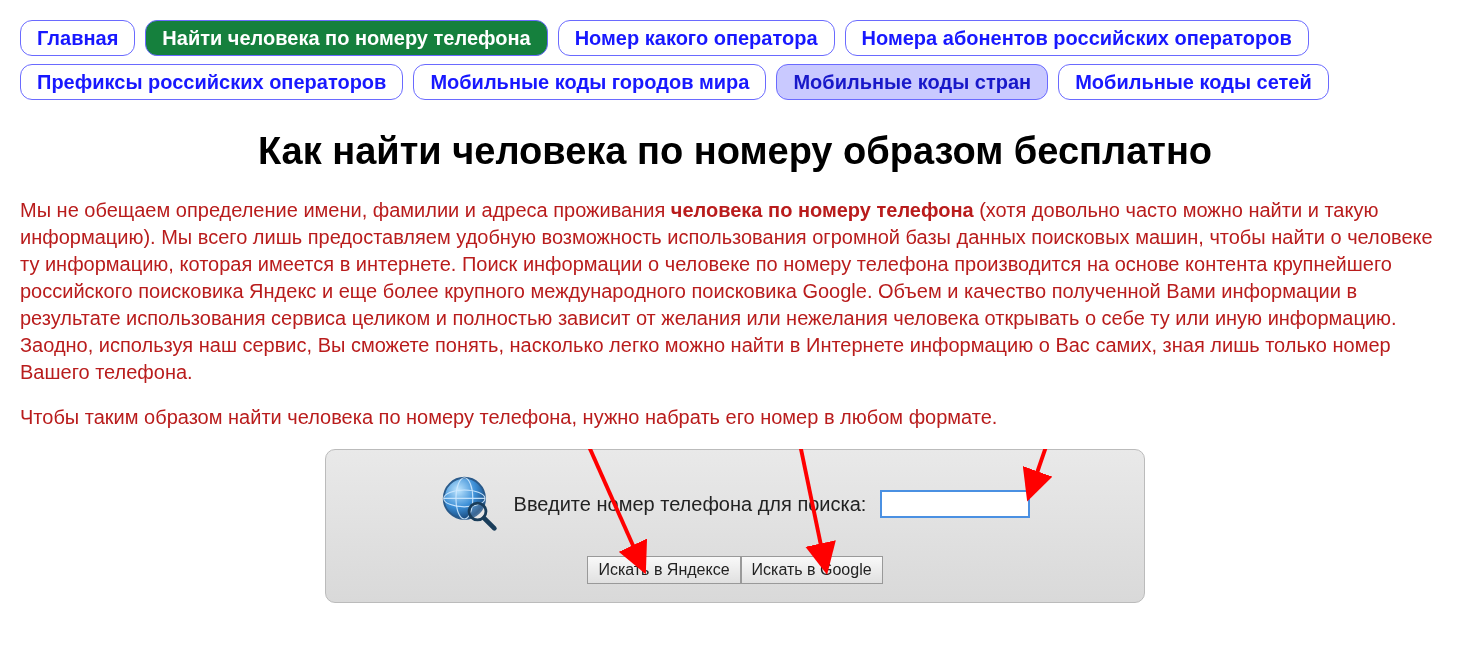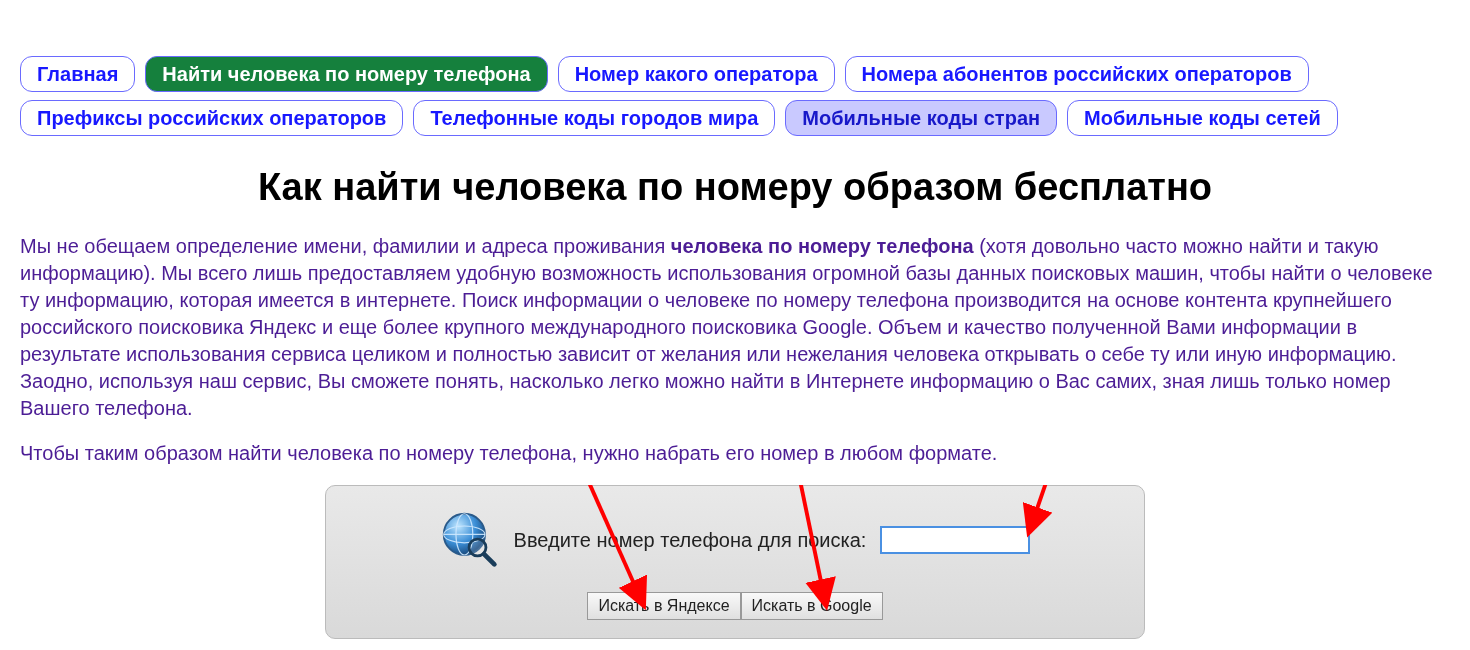--- a/index.html
+++ b/index.html
@@ -11,21 +11,20 @@
       background: #fff;
       color: #000;
     }
 
     
     .nav {
       display: flex;
       flex-wrap: wrap;
       gap: 8px 10px;
       margin-bottom: 20px;
-      margin-top: 36px;
     }
     .pill {
       display: inline-block;
       border: 1px solid #6a6aff;
       border-radius: 12px;
       padding: 4px 16px 4px;
       font-size: 20px;
       font-weight: bold;
       color: #1818ff;
       text-decoration: none;
@@ -48,21 +47,21 @@
       font-size: 38px;
       font-weight: bold;
       margin: 30px 0 24px;
       color: #000;
     }
 
     p.lead {
       font-size: 20px;
       line-height: 1.35;
       margin: 0 0 18px;
-      color: #4c1d95;
+      color: #b91c1c;
     }
     p.lead b { font-weight: bold; }
 
     
     .panel-wrap {
       position: relative;
       text-align: center;
       margin-top: 10px;
     }
     .panel {
@@ -121,21 +120,21 @@
   </style>
 </head>
 <body>
 
 <div class="nav" id="nav">
     <a class="pill" href="#">Главная</a>
     <a class="pill active" href="#">Найти человека по номеру телефона</a>
     <a class="pill" href="#">Номер какого оператора</a>
     <a class="pill" href="#">Номера абонентов российских операторов</a>
     <a class="pill" href="#">Префиксы российских операторов</a>
-    <a class="pill" href="#">Телефонные коды городов мира</a>
+    <a class="pill" href="#">Мобильные коды городов мира</a>
     <a class="pill alt" href="#">Мобильные коды стран</a>
     <a class="pill" href="#">Мобильные коды сетей</a>
   </div>
 
 <h1>Как найти человека по номеру образом бесплатно</h1>
 
 <p class="lead">
   <span>Мы не обещаем определение имени, фамилии и адреса проживания </span><b>человека по номеру телефона</b><span> (хотя довольно часто можно найти и такую информацию). Мы всего лишь предоставляем удобную возможность использования огромной базы данных поисковых машин, чтобы найти о человеке ту информацию, которая имеется в интернете. Поиск информации о человеке по номеру телефона производится на основе контента крупнейшего российского поисковика Яндекс и еще более крупного международного поисковика Google. Объем и качество полученной Вами информации в результате использования сервиса целиком и полностью зависит от желания или нежелания человека открывать о себе ту или иную информацию. Заодно, используя наш сервис, Вы сможете понять, насколько легко можно найти в Интернете информацию о Вас самих, зная лишь только номер Вашего телефона.</span>
 </p>
 

